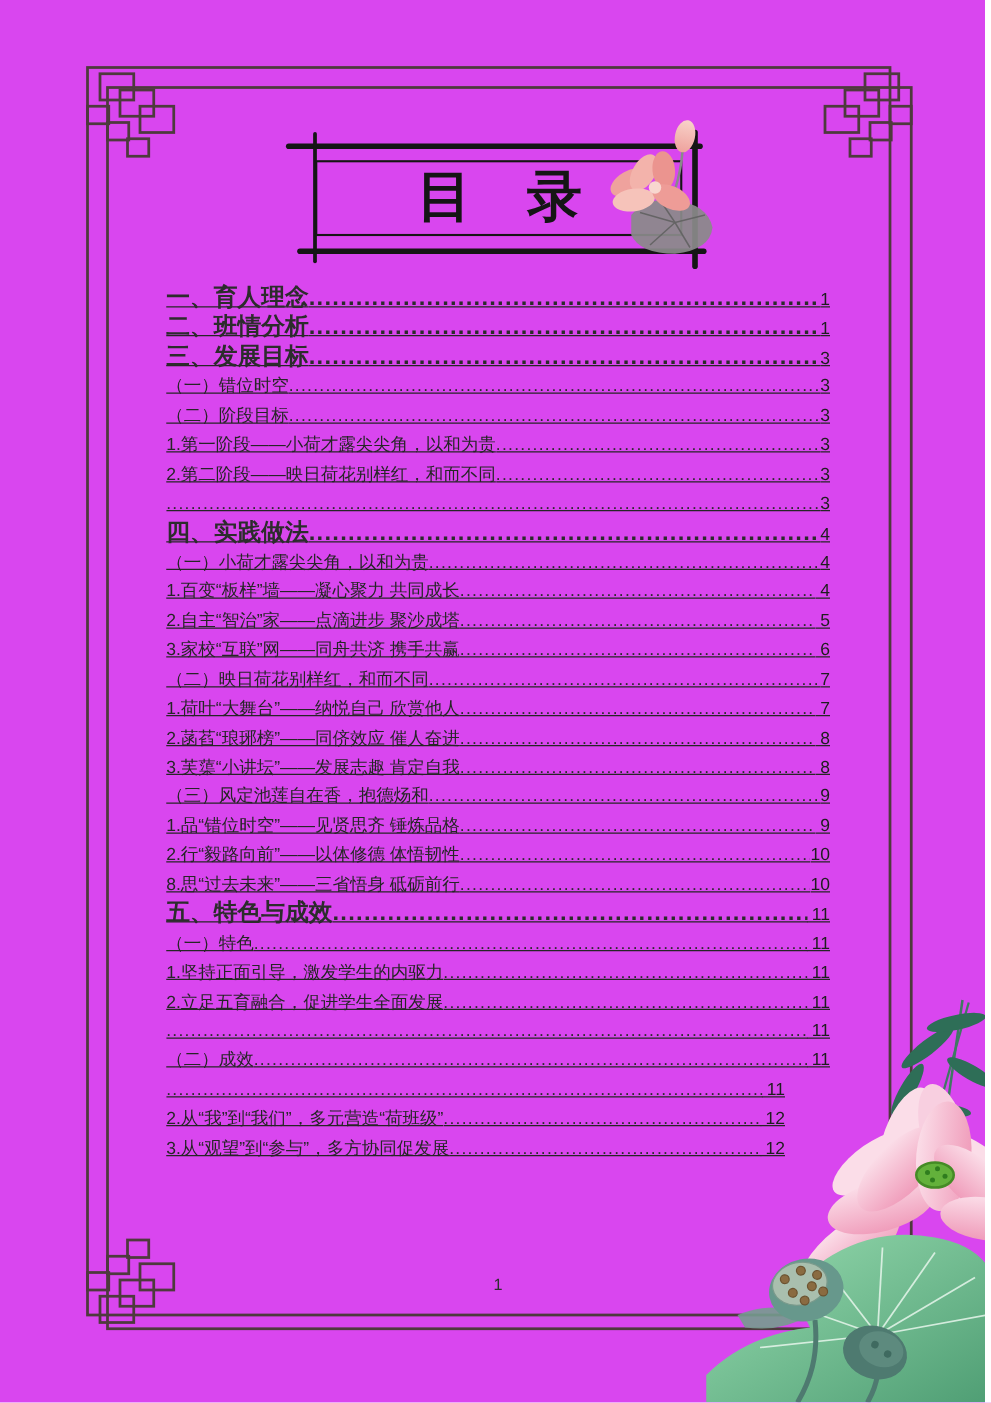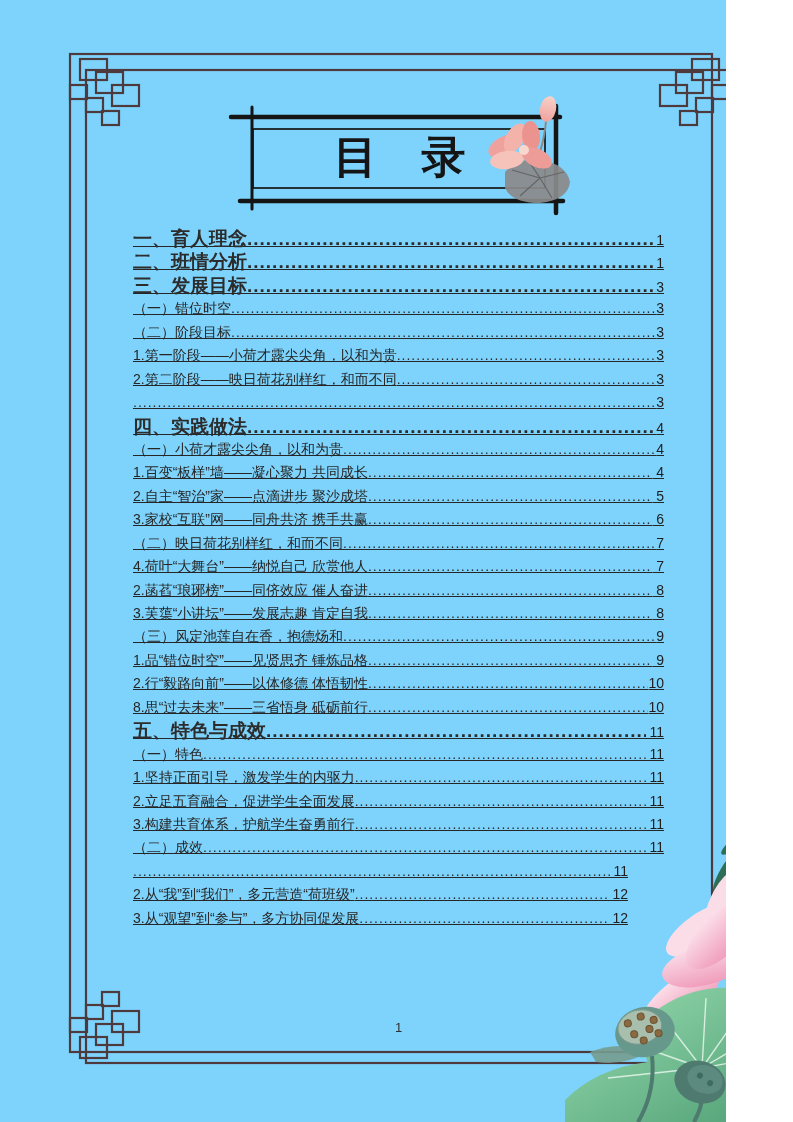--- a/index.html
+++ b/index.html
@@ -1,17 +1,17 @@
 <!DOCTYPE html>
 <html style="--border: #4e3a3d; --ink: #161616; --text: #262626; --petal-pink: #f09dbb; --petal-light: #fbdde8; --leaf-light: #98dcb0; --leaf-green: #4f9e74; --teal-dark: #2e6e57; --pod: #67988c; --seed: #8a6b41; --flower-center: #63b13b; --salmon: #eea29d; --grey-leaf: #8a8a8a;"><head>
 <meta charset="utf-8">
 <style>
   html,body{margin:0;padding:0;background:#ffffff;}
   .page{
-    position:relative;width:726px;height:1122px;background:#7dd3fc;overflow:hidden;
+    position:relative;width:788px;height:1122px;background:#d946ef;overflow:hidden;
     font-family:"Liberation Sans","DejaVu Sans",sans-serif;color:var(--text,#262626);
   }
   svg{display:block;}
   
   .border-svg,.decor-svg{position:absolute;left:0;top:0;width:793px;height:1122px;pointer-events:none;}
   
   .title-frame{position:absolute;left:0;top:0;width:793px;height:1122px;pointer-events:none;}
   .title-text{
     position:absolute;left:253px;top:124px;width:293px;height:66px;
     display:flex;align-items:center;justify-content:center;
@@ -259,21 +259,21 @@
       <span class="p"> 6</span>
     </div>
 
     <div class="toc-row">
       <span class="t">（二）映日荷花别样红，和而不同</span>
       <span class="dots"></span>
       <span class="p">7</span>
     </div>
 
     <div class="toc-row">
-      <span class="t">4.荷叶“大舞台”——纳悦自己 欣赏他人</span>
+      <span class="t">1.荷叶“大舞台”——纳悦自己 欣赏他人</span>
       <span class="dots"></span>
       <span class="p"> 7</span>
     </div>
 
     <div class="toc-row">
       <span class="t">2.菡萏“琅琊榜”——同侪效应 催人奋进</span>
       <span class="dots"></span>
       <span class="p"> 8</span>
     </div>
 
@@ -325,21 +325,20 @@
       <span class="p"> 11</span>
     </div>
 
     <div class="toc-row">
       <span class="t">2.立足五育融合，促进学生全面发展</span>
       <span class="dots"></span>
       <span class="p"> 11</span>
     </div>
 
     <div class="toc-row">
-      <span class="t">3.构建共育体系，护航学生奋勇前行</span>
       <span class="dots"></span>
       <span class="p"> 11</span>
     </div>
 
     <div class="toc-row">
       <span class="t">（二）成效</span>
       <span class="dots"></span>
       <span class="p"> 11</span>
     </div>
 

